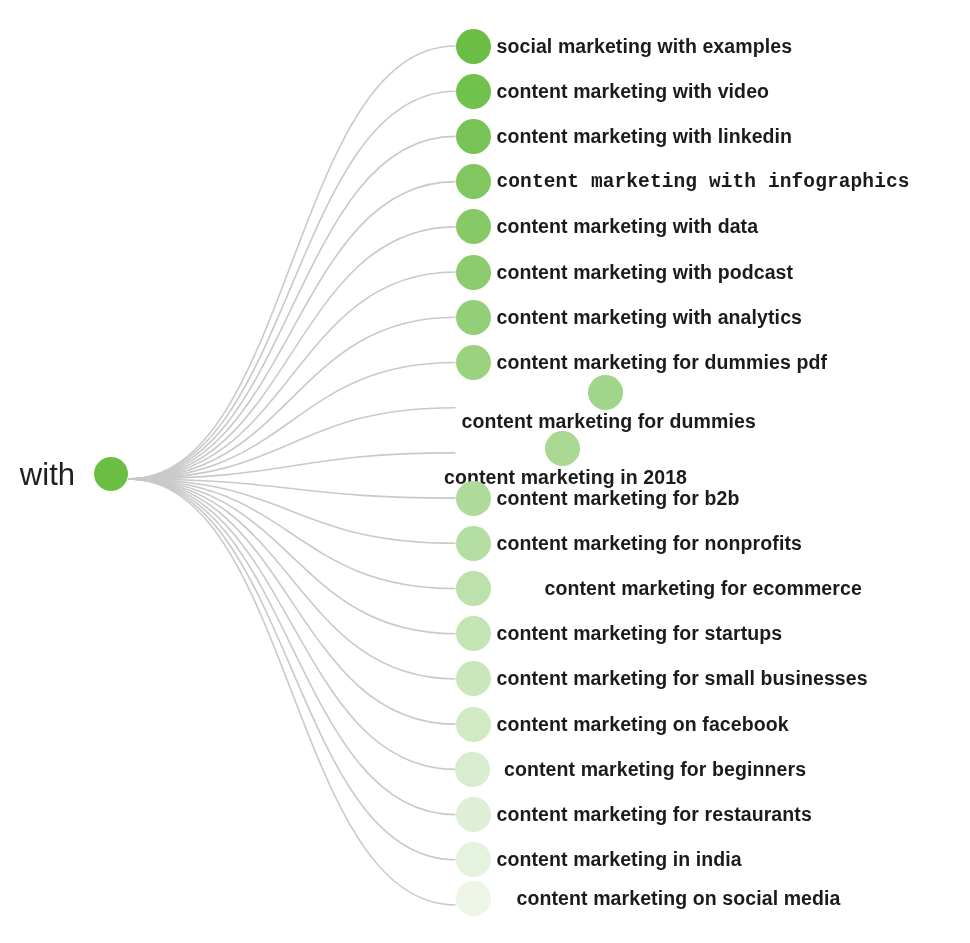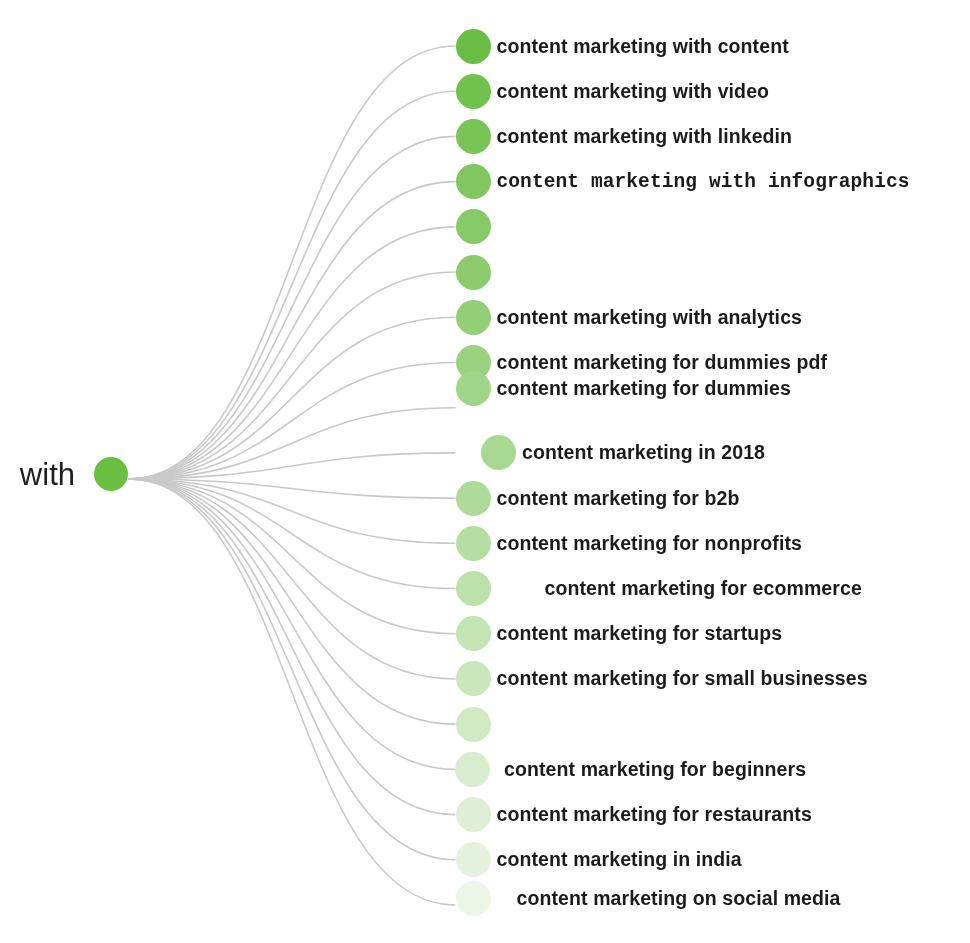--- a/index.html
+++ b/index.html
@@ -96,53 +96,55 @@
     </svg>
 
   <div class="root-node" style="top: 457px; right: 842px;">
     <span class="root-label">with</span>
     <span class="root-circle" style="background: rgb(106, 191, 67);"></span>
   </div>
 
   <div id="items-container">
       <div class="keyword-item" style="left: 455.5px; top: 24px;">
       <span class="dot" style="background: rgb(106, 190, 69);"></span>
-      <span class="keyword-label">content marketing with content</span>
+      <span class="keyword-label">social marketing with examples</span>
     </div>
       <div class="keyword-item" style="left: 455.5px; top: 69.2105px;">
       <span class="dot" style="background: rgb(113, 193, 77);"></span>
       <span class="keyword-label">content marketing with video</span>
     </div>
       <div class="keyword-item" style="left: 455.5px; top: 114.421px;">
       <span class="dot" style="background: rgb(120, 196, 86);"></span>
       <span class="keyword-label">content marketing with linkedin</span>
     </div>
       <div class="keyword-item" style="left: 455.5px; top: 159.632px; font-family: Liberation Mono, monospace;">
       <span class="dot" style="background: rgb(127, 199, 94);"></span>
       <span class="keyword-label">content marketing with infographics</span>
     </div>
       <div class="keyword-item" style="left: 455.5px; top: 204.842px;">
       <span class="dot" style="background: rgb(133, 202, 103);"></span>
+      <span class="keyword-label">content marketing with data</span>
     </div>
       <div class="keyword-item" style="left: 455.5px; top: 250.053px;">
       <span class="dot" style="background: rgb(140, 204, 111);"></span>
+      <span class="keyword-label">content marketing with podcast</span>
     </div>
       <div class="keyword-item" style="left: 455.5px; top: 295.263px;">
       <span class="dot" style="background: rgb(147, 207, 120);"></span>
       <span class="keyword-label">content marketing with analytics</span>
     </div>
       <div class="keyword-item" style="left: 455.5px; top: 340.474px;">
       <span class="dot" style="background: rgb(154, 210, 128);"></span>
       <span class="keyword-label">content marketing for dummies pdf</span>
     </div>
-      <div class="keyword-item" style="left: 455.5px; top: 366px;">
+      <div class="keyword-item" style="left: 455.5px; top: 375px; flex-direction: column;">
       <span class="dot" style="background: rgb(161, 213, 137);"></span>
       <span class="keyword-label">content marketing for dummies</span>
     </div>
-      <div class="keyword-item" style="left: 481px; top: 430.895px;">
+      <div class="keyword-item" style="left: 438px; top: 430.895px; flex-direction: column;">
       <span class="dot" style="background: rgb(168, 216, 145);"></span>
       <span class="keyword-label">content marketing in 2018</span>
     </div>
       <div class="keyword-item" style="left: 455.5px; top: 476.105px;">
       <span class="dot" style="background: rgb(174, 219, 154);"></span>
       <span class="keyword-label">content marketing for b2b</span>
     </div>
       <div class="keyword-item" style="left: 455.5px; top: 521.316px;">
       <span class="dot" style="background: rgb(181, 222, 162);"></span>
       <span class="keyword-label">content marketing for nonprofits</span>
@@ -154,20 +156,21 @@
       <div class="keyword-item" style="left: 455.5px; top: 611.737px;">
       <span class="dot" style="background: rgb(195, 228, 179);"></span>
       <span class="keyword-label">content marketing for startups</span>
     </div>
       <div class="keyword-item" style="left: 455.5px; top: 656.947px;">
       <span class="dot" style="background: rgb(202, 231, 188);"></span>
       <span class="keyword-label">content marketing for small businesses</span>
     </div>
       <div class="keyword-item" style="left: 455.5px; top: 702.158px;">
       <span class="dot" style="background: rgb(208, 234, 196);"></span>
+      <span class="keyword-label">content marketing on facebook</span>
     </div>
       <div class="keyword-item" style="left: 455px; top: 747.368px; gap: 8px;">
       <span class="dot" style="background: rgb(215, 237, 205);"></span>
       <span class="keyword-label">content marketing for beginners</span>
     </div>
       <div class="keyword-item" style="left: 455.5px; top: 792.579px;">
       <span class="dot" style="background: rgb(222, 239, 213);"></span>
       <span class="keyword-label">content marketing for restaurants</span>
     </div>
       <div class="keyword-item" style="left: 455.5px; top: 837.789px;">

